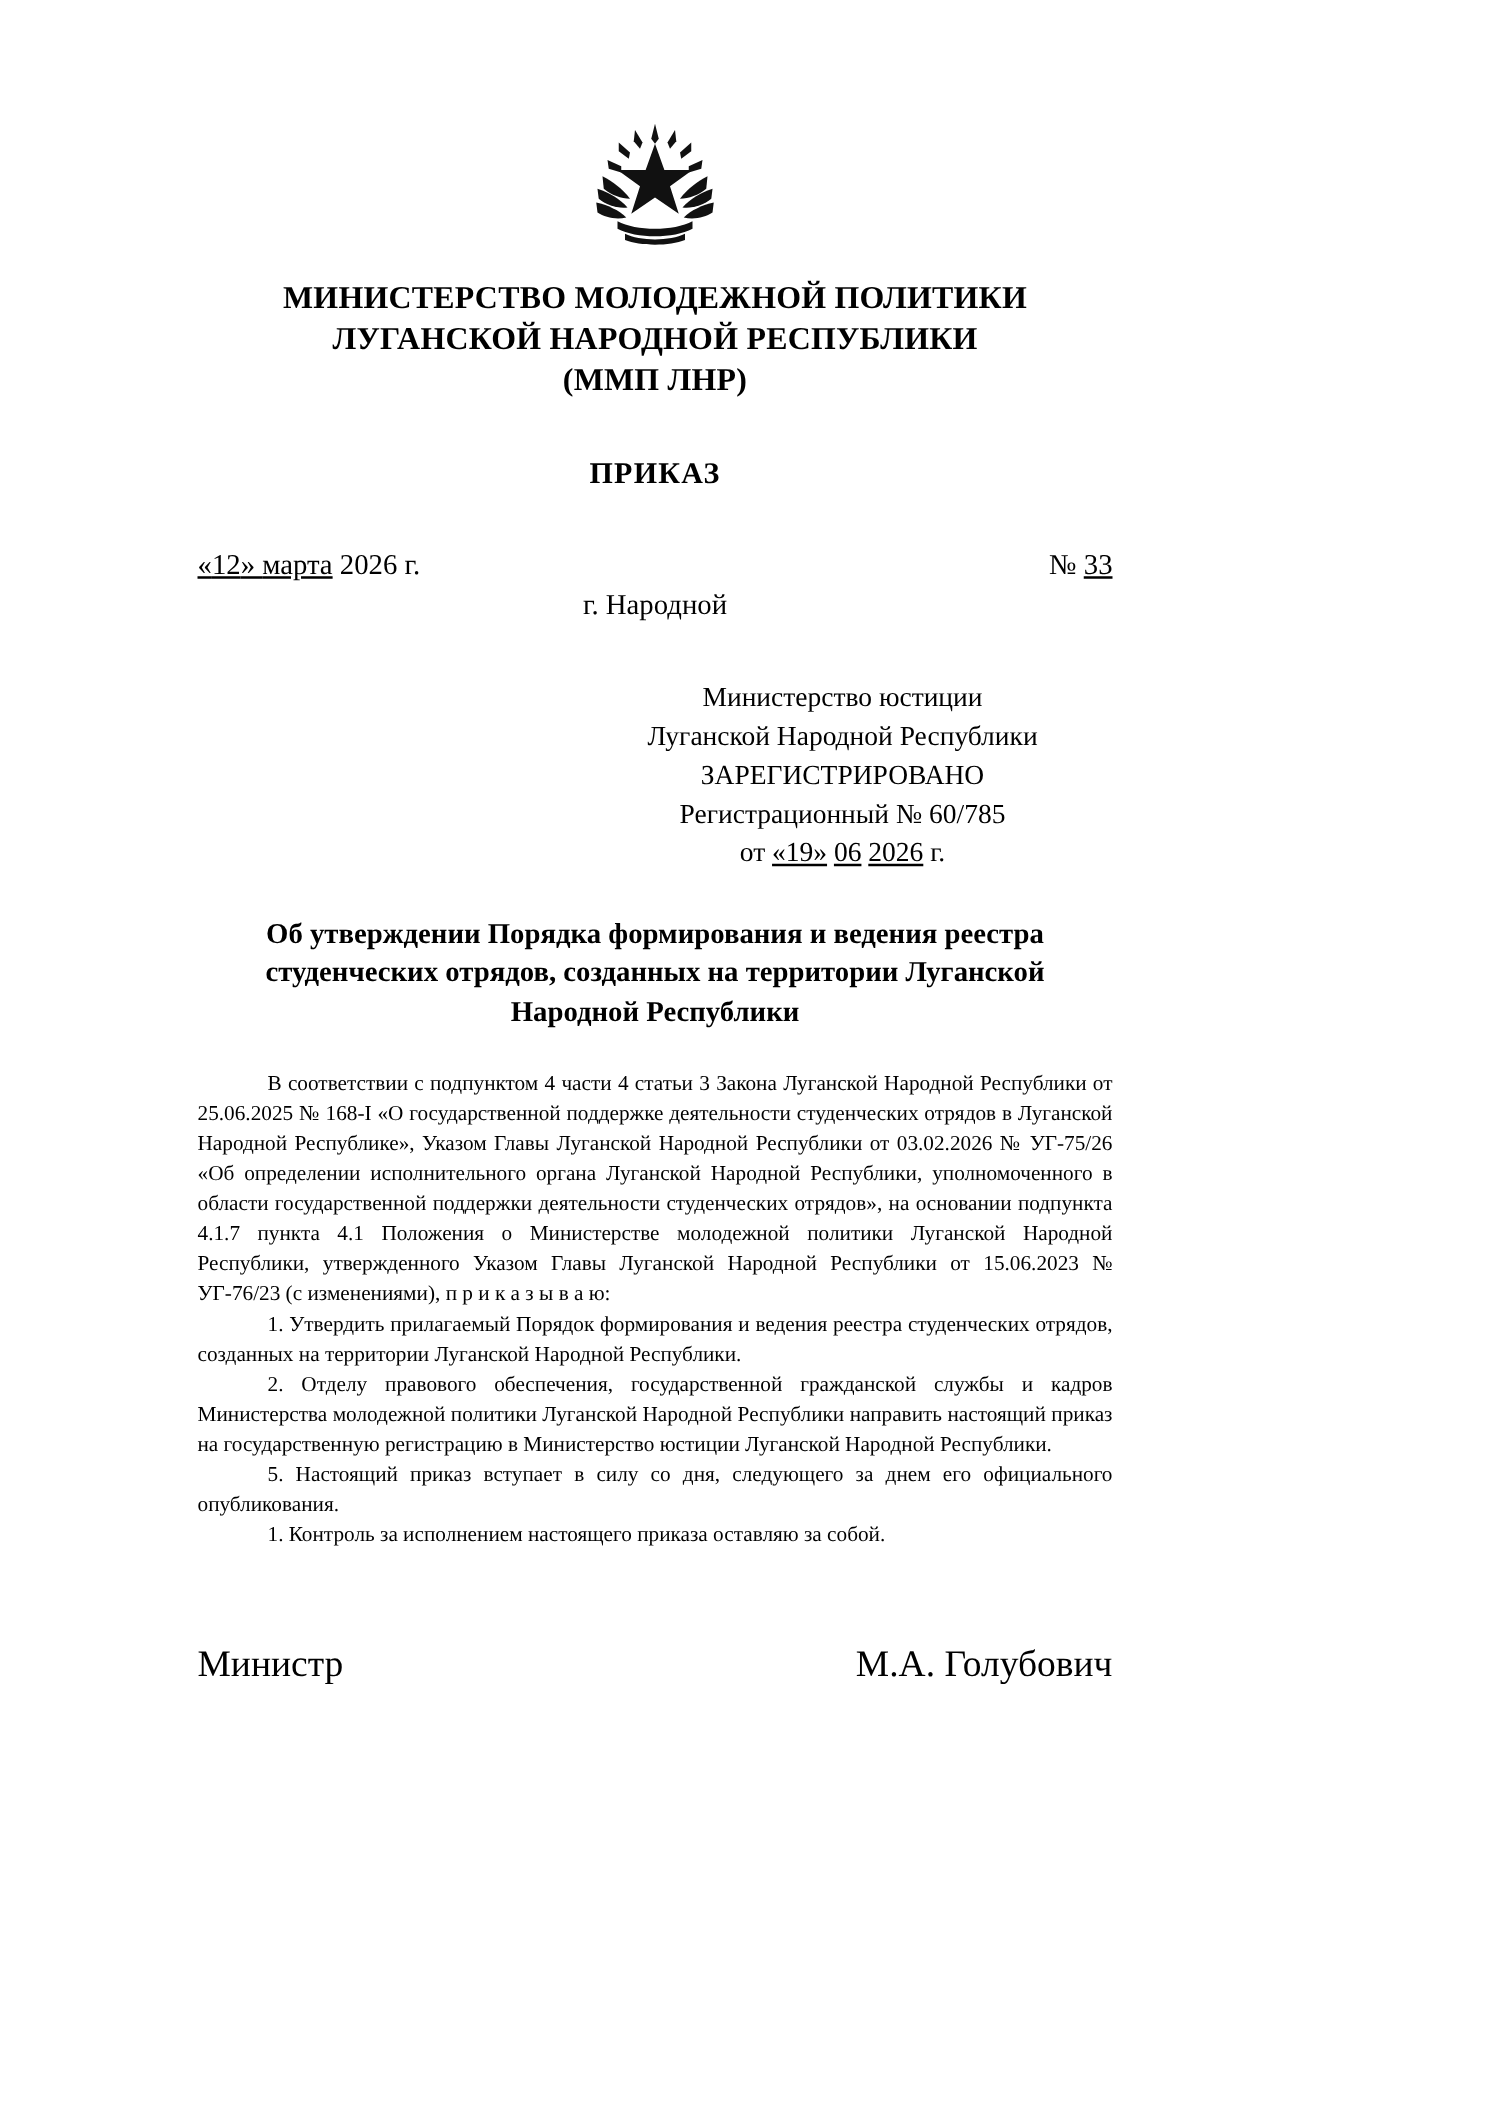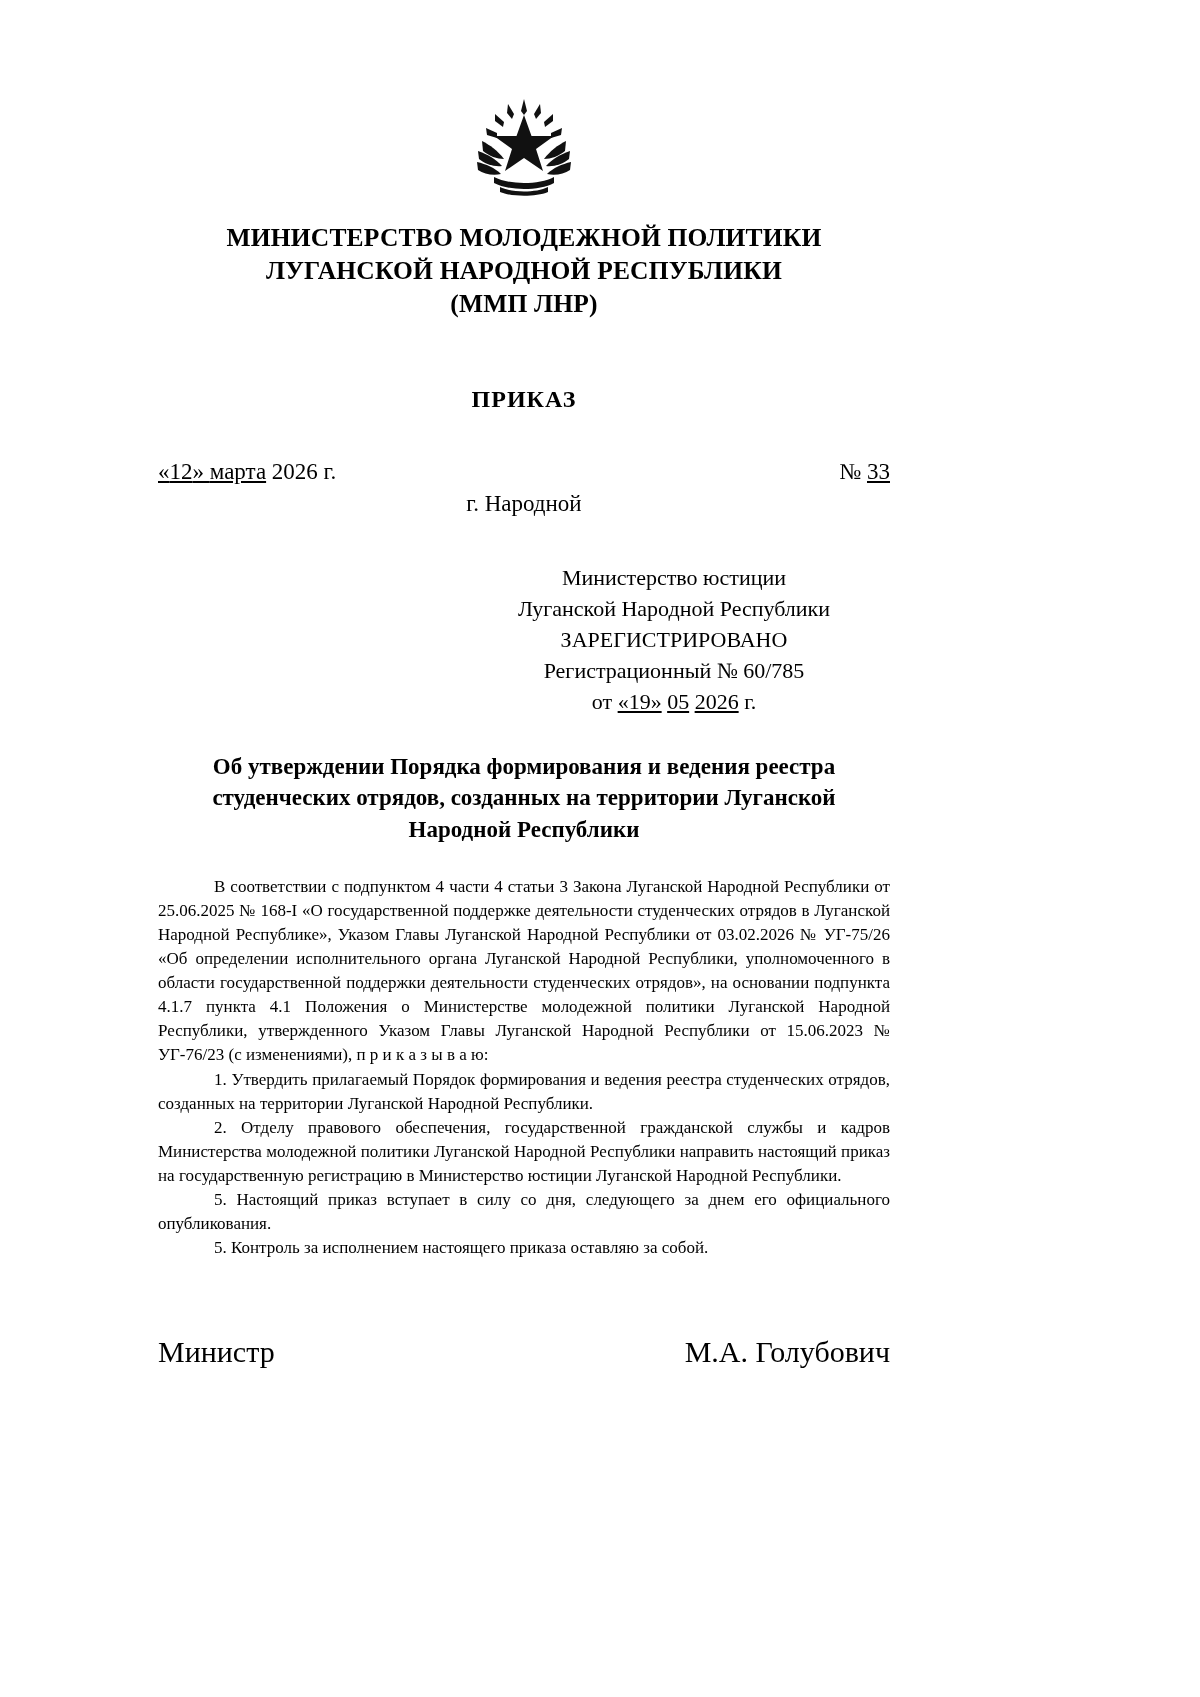--- a/index.html
+++ b/index.html
@@ -45,21 +45,21 @@
     letter-spacing: 0.2px;
   }
   .ministry-title .ln {
     display: block;
   }
   .doc-kind {
     text-align: center;
     font-weight: bold;
     font-size: 24px;
     letter-spacing: 1px;
-    margin-top: 66px;
+    margin-top: 46px;
   }
 
   
   .datenum {
     display: flex;
     justify-content: space-between;
     align-items: baseline;
     margin-top: 46px;
     font-size: 23px;
   }
@@ -163,34 +163,34 @@
   <div class="city">г. Народной</div>
 
   <div class="reg-block">
     <div>Министерство юстиции</div>
     <div>Луганской Народной Республики</div>
     <div>ЗАРЕГИСТРИРОВАНО</div>
     <div>Регистрационный № 60/785</div>
     <div>
       <span>от</span>
       <span class="u">«19»</span>
-      <span class="u">05</span>
+      <span class="u">06</span>
       <span class="u">2026</span>
       <span>г.</span>
     </div>
   </div>
 
   <div class="subject">Об утверждении Порядка формирования и ведения реестра студенческих отрядов, созданных на территории Луганской Народной Республики</div>
 
   <div class="body-text">
     <p><span>В соответствии с подпунктом 4 части 4 статьи 3 Закона Луганской Народной Республики от 25.06.2025 № 168-I «О государственной поддержке деятельности студенческих отрядов в Луганской Народной Республике», Указом Главы Луганской Народной Республики от 03.02.2026 № УГ-75/26 «Об определении исполнительного органа Луганской Народной Республики, уполномоченного в области государственной поддержки деятельности студенческих отрядов», на основании подпункта 4.1.7 пункта 4.1 Положения о Министерстве молодежной политики Луганской Народной Республики, утвержденного Указом Главы Луганской Народной Республики от 15.06.2023 № УГ-76/23 (с изменениями), </span><span>п р и к а з ы в а ю:</span></p>
     <p>1. Утвердить прилагаемый Порядок формирования и ведения реестра студенческих отрядов, созданных на территории Луганской Народной Республики.</p>
     <p>2. Отделу правового обеспечения, государственной гражданской службы и кадров Министерства молодежной политики Луганской Народной Республики направить настоящий приказ на государственную регистрацию в Министерство юстиции Луганской Народной Республики.</p>
     <p>5. Настоящий приказ вступает в силу со дня, следующего за днем его официального опубликования.</p>
-    <p>5. Контроль за исполнением настоящего приказа оставляю за собой.</p>
+    <p>1. Контроль за исполнением настоящего приказа оставляю за собой.</p>
   </div>
 
   <div class="signature">
     <div>Министр</div>
     <div>М.А. Голубович</div>
   </div>
 
 </div>
 
 </body></html>

